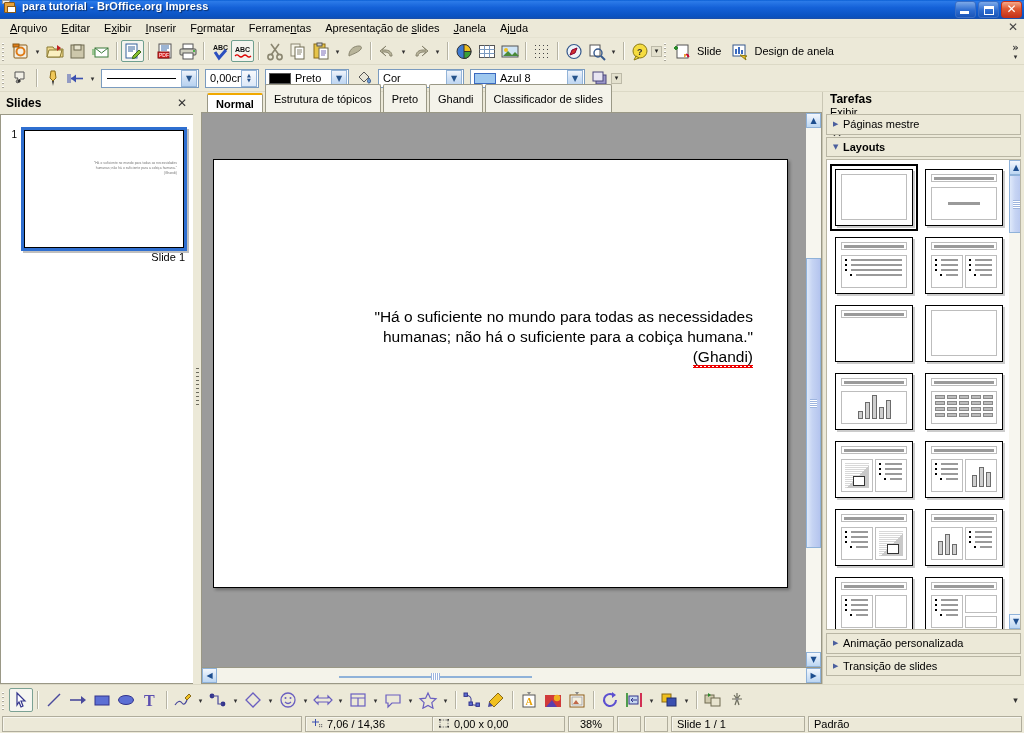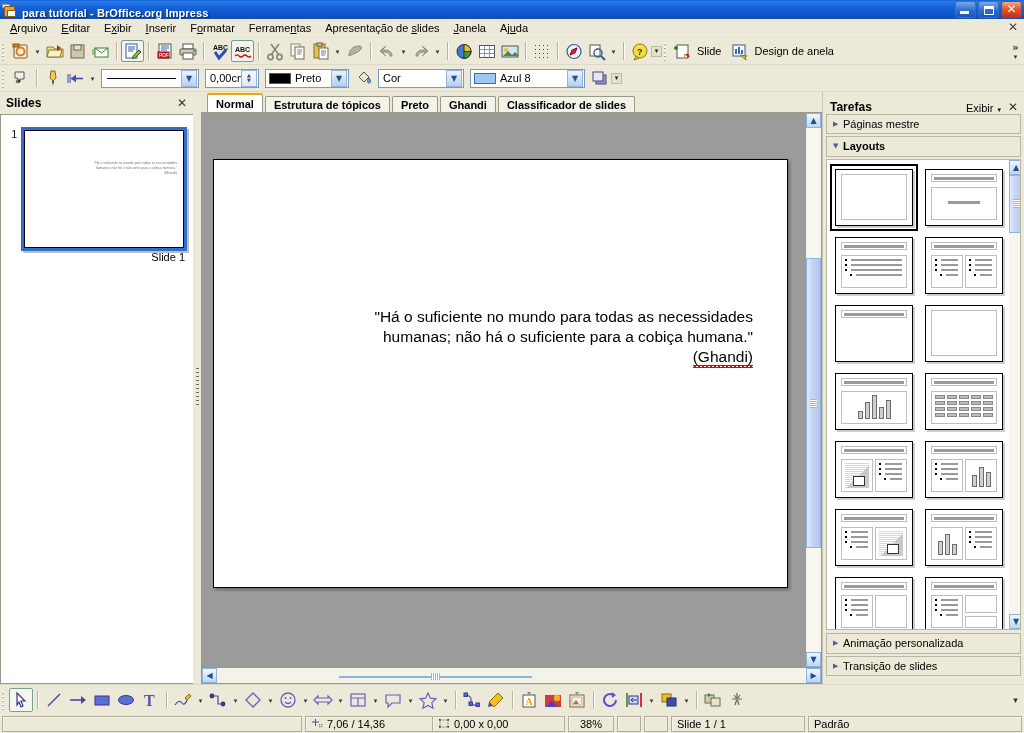--- a/index.html
+++ b/index.html
@@ -16,21 +16,21 @@
     width: 1024px; height: 733px;
     position: relative;
     display: flex; flex-direction: column;
     background: #ece9d8;
   }
 
   
   .titlebar {
     height: 19px;
     background: linear-gradient(180deg,#0a5fd4 0%, #2b7ae8 8%, #1461d8 40%, #0a52c0 88%, #1b4fa8 100%);
-    display: flex; align-items: flex-end;
+    display: flex; align-items: flex-start;
     padding: 0 1px 0 2px;
     color: #fff;
     flex: 0 0 19px;
     position: relative;
   }
   .titlebar .tb-icon {
     width: 16px; height: 15px;
     margin-right: 4px;
     position: relative;
     flex: 0 0 16px;
@@ -192,24 +192,24 @@
     background-image: repeating-linear-gradient(180deg,#6d6b5d 0 1px,transparent 1px 4px);
   }
 
   
   .center { flex:1 1 auto; display:flex; flex-direction:column; min-width:0; }
   .viewtabs {
     height:20px; flex:0 0 20px; display:flex; align-items:flex-end;
     padding-left:6px; background:#ece9d8; gap:2px;
   }
   .vtab {
-    height:16px; padding:0 8px; font-size:11px;
+    height:28px; padding:0 8px; font-size:11px;
     display:flex; align-items:center;
     background:#f4f3ea; border:1px solid #9a9886; border-bottom:none;
-    border-radius:2px 2px 0 0; white-space:nowrap; color:#000;font-weight:bold;
+    border-radius:2px 2px 0 0; white-space:nowrap; color:#000;
   }
   .vtab.active {
     background:#fff; font-weight:bold; height:19px;
     border-top:2px solid #f0a800;
     position:relative; z-index:2;
   }
   .canvasbox {
     flex:1 1 auto; display:flex; position:relative; min-height:0;
     border:1px solid #9a9886; background:#9b9b9b;
   }
@@ -264,22 +264,22 @@
   .sbgrip-h{ width:9px;height:7px;
     background-image: repeating-linear-gradient(90deg,#9db4de 0 1px,#fff 1px 2px);}
 
   
   .taskpane {
     width: 202px; flex:0 0 202px;
     display:flex; flex-direction:column; background:#ece9d8;
     border-left:1px solid #c9c6b4;
   }
   .task-head{
-    height:22px; display:flex; align-items:flex-end; padding:0 4px 0 7px;
-    font-weight:bold; font-size:12px;
+    height:22px; display:flex; align-items:flex-start; padding:0 4px 0 7px;
+    font-weight:bold; font-size:12px;flex-direction:column;
   }
   .task-head .ttl{flex:1;}
   .task-head .exibir{ font-weight:normal; font-size:11px; padding-right:3px;}
   .task-head .caret{ font-size:7px; padding:0 5px 0 1px; font-family:"DejaVu Sans",sans-serif;}
   .tsection {
     margin:0 3px 2px 3px; background:#ece9d8;
     border:1px solid #b9b6a4; height:21px;
     display:flex; align-items:center; padding-left:6px; font-size:11px;
   }
   .tsection.open { font-weight:bold; }

